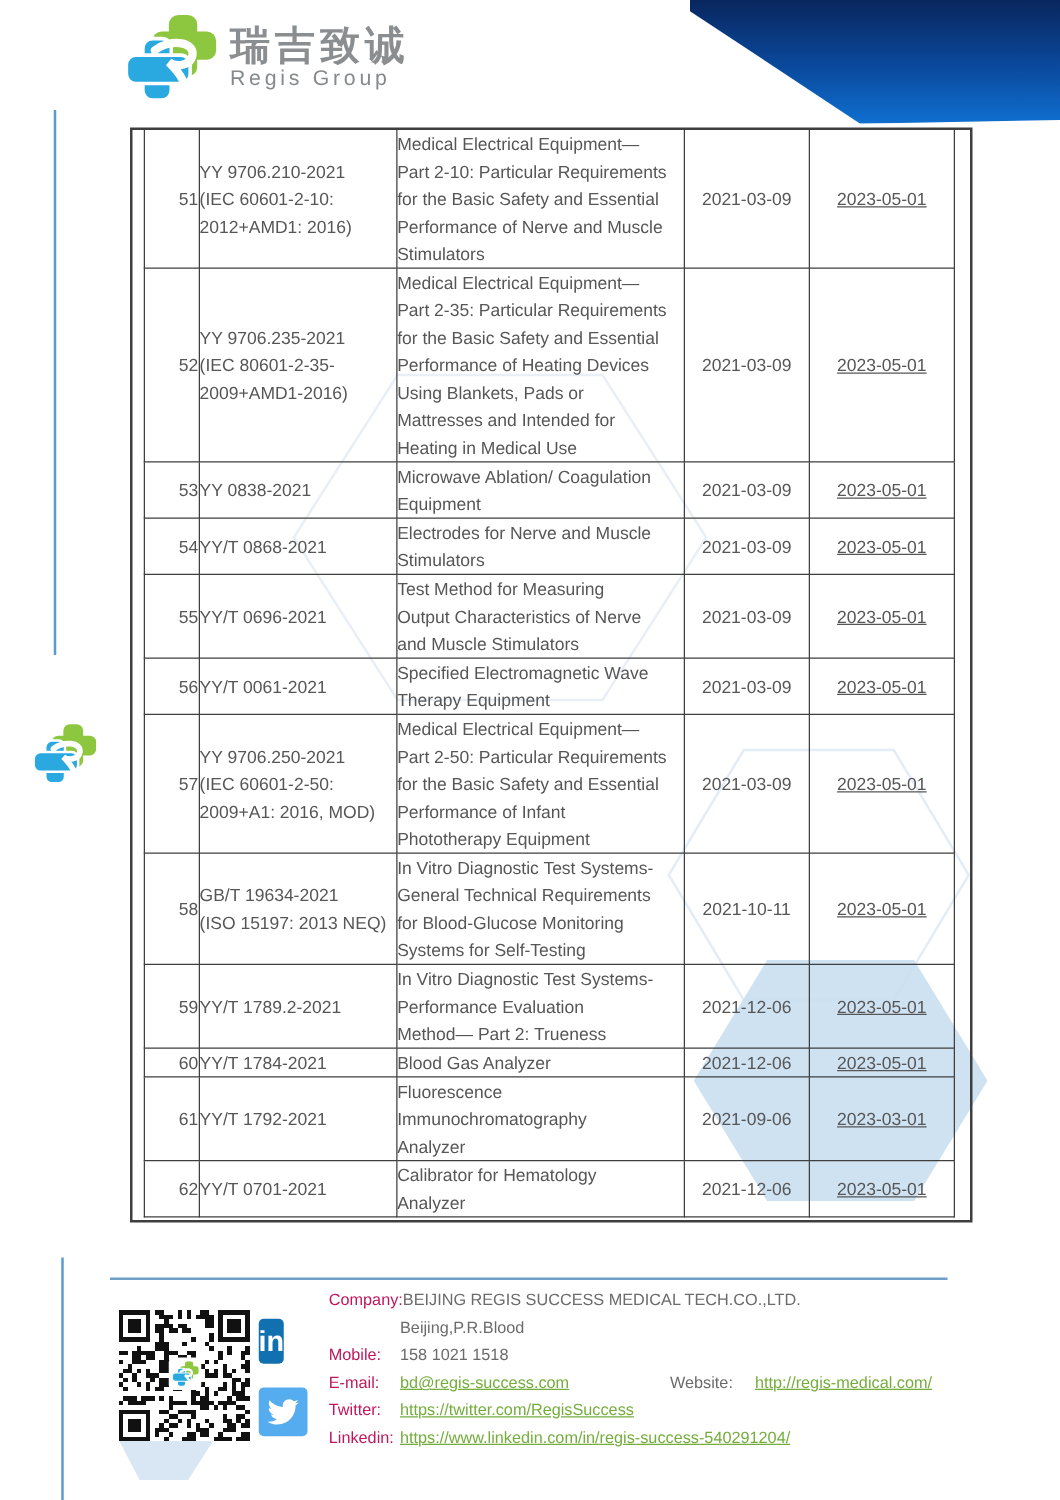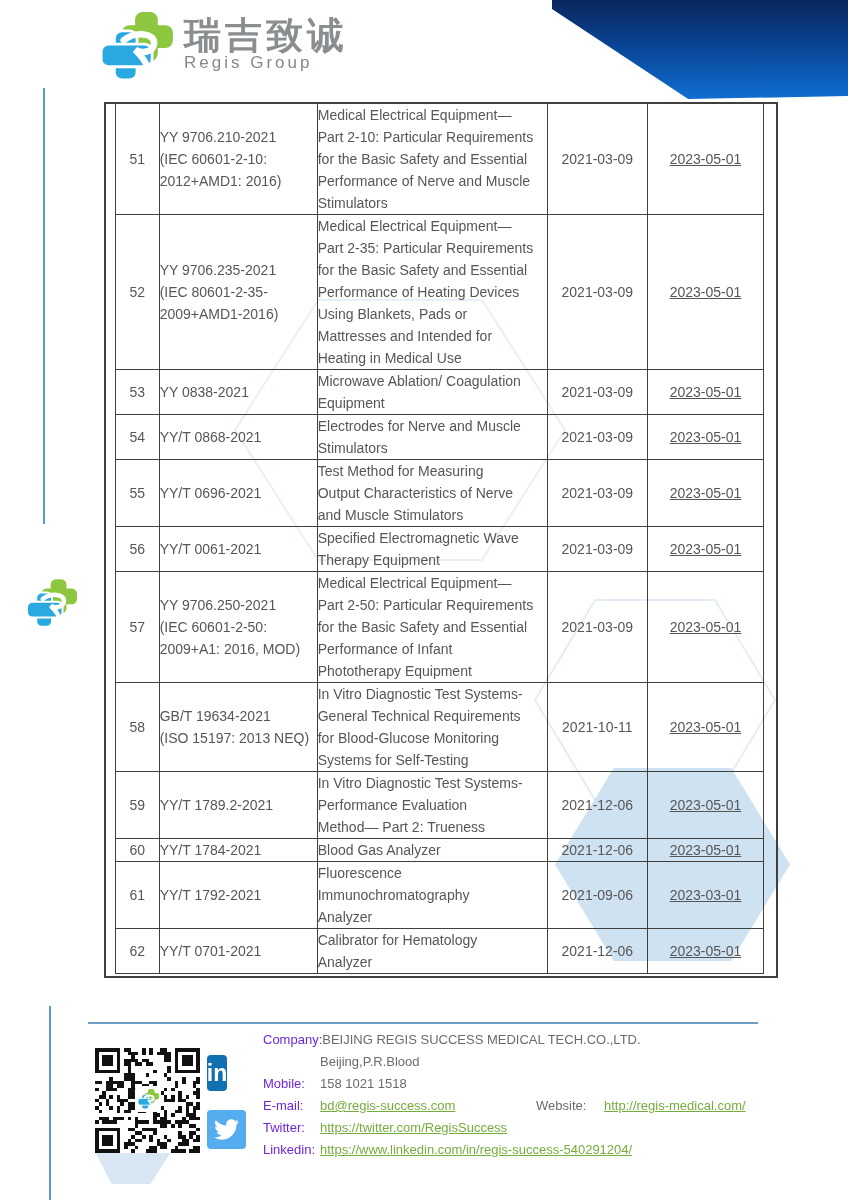--- a/index.html
+++ b/index.html
@@ -18,52 +18,52 @@
   #hex-big{left:555px;top:768px;width:235px;height:193px;z-index:0;}
   #hex-qr{left:95px;top:1152px;width:76px;height:32px;background:#d9e7f4;
     clip-path:polygon(0 0,100% 0,73% 100%,22% 100%);}
   #hex-outlines{position:absolute;left:0;top:0;z-index:0;}
 
   
   #logo-area{position:absolute;left:100px;top:12px;display:flex;align-items:center;z-index:2;}
   .logo-mark{display:inline-block;}
   #logo-mark-top{width:74px;height:68px;}
   #logo-text{margin-left:10px;}
-  #logo-cn{font-size:37px;font-weight:bold;letter-spacing:4px;color:#8b8e91;line-height:34px;}
+  #logo-cn{font-size:32px;font-weight:bold;letter-spacing:4px;color:#8b8e91;line-height:34px;}
   #logo-en{font-size:17px;font-weight:normal;letter-spacing:3px;color:#85898c;line-height:20px;}
   #logo-mid{position:absolute;left:27px;top:579px;width:50px;height:48px;z-index:1;}
 
   
   #table-box{position:absolute;left:104px;top:102px;width:674px;z-index:2;
     border:2px solid #3f3f3f;box-sizing:border-box;background:transparent;}
   #std-table{border-collapse:collapse;margin:-1px 14px 2px 9px;width:649px;background:transparent;}
   #std-table td{border:1px solid #3f3f3f;font-size:14px;line-height:22px;color:#565656;
     vertical-align:middle;padding:0;background:transparent;}
-  td.c-no{width:43px;text-align:center;}
+  td.c-no{width:43px;text-align:right;}
   td.c-std{width:158px;padding-left:7px;white-space:pre-line;}
   td.c-desc{width:230px;padding-left:10px;white-space:pre-line;}
   td.c-date{width:100px;text-align:center;}
   td.c-date2{width:116px;text-align:center;text-decoration:underline;}
 
   
   #footer-divider{position:absolute;left:88px;top:1022px;width:670px;height:2px;background:#6f9fc5;z-index:1;}
   #qr-wrap{position:absolute;left:95px;top:1048px;width:105px;height:105px;z-index:2;}
   #qr-logo{position:absolute;left:40px;top:38px;width:26px;height:26px;background:#fff;
     border-radius:4px;display:flex;align-items:center;justify-content:center;}
   #qr-logo .logo-mark{width:21px;height:20px;}
   #li-icon{position:absolute;left:207px;top:1055px;width:20px;height:36px;background:#1171b0;
     border-radius:4px;color:#fff;font-weight:bold;font-size:23px;display:flex;
     align-items:center;justify-content:center;z-index:2;}
   #tw-icon{position:absolute;left:207px;top:1110px;width:39px;height:39px;background:#55acee;
     border-radius:4px;display:flex;align-items:center;justify-content:center;z-index:2;}
   #tw-icon svg{width:25px;height:25px;fill:#fff;}
 
   #contact{position:absolute;left:263px;top:1029px;width:520px;font-size:13px;color:#6b6b6b;z-index:2;}
   .c-row{display:flex;line-height:22px;}
-  .c-label{flex:0 0 57px;color:#6d28d9;}
+  .c-label{flex:0 0 57px;color:#be185d;}
   .c-val{color:#6b6b6b;}
   .addr2{margin-left:57px;line-height:22px;}
   a.glink{color:var(--green,#74ad3c);text-decoration:underline;cursor:pointer;}
   .email-val{flex:0 0 216px;}
   .web-label{flex:0 0 68px;}
 </style>
 </head>
 <body>
 
 <div id="page">

